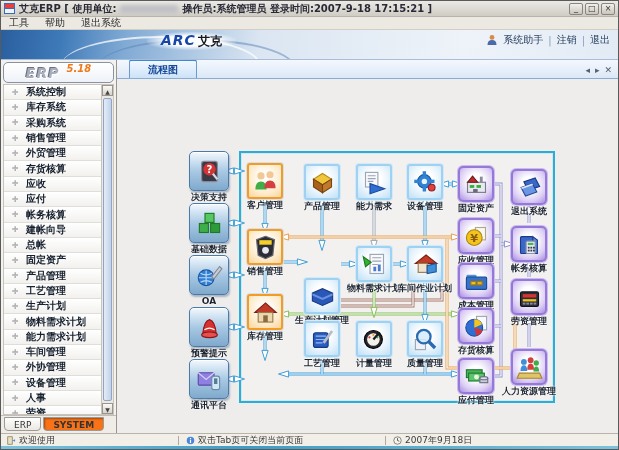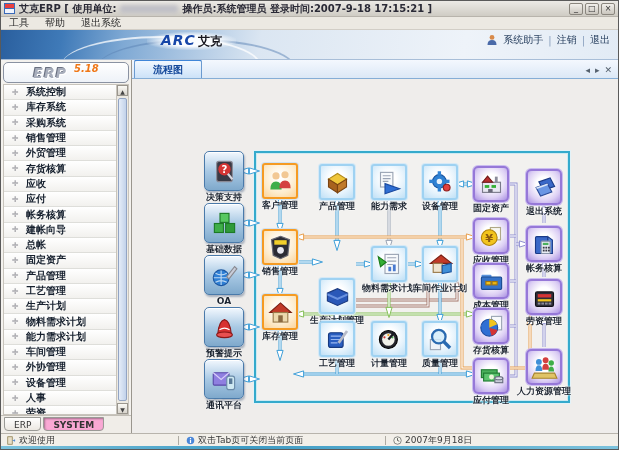--- a/index.html
+++ b/index.html
@@ -25,40 +25,40 @@
   .swoosh1 { left:60px; } .swoosh2 { left:95px; top:9px; border-color:rgba(90,130,180,.5); }
   .logo { position:absolute; left:146px; top:2px; display:flex; align-items:baseline; gap:2px; background:radial-gradient(ellipse at center,#fbfdff 40%,rgba(251,253,255,0) 75%); padding:0 14px; }
   .logo-arc { font-style:italic; font-weight:bold; font-size:14px; color:#1646a8; letter-spacing:1px; }
   .logo-cn { font-weight:bold; font-size:12px; color:#16161e; }
   .banner-links { position:absolute; right:8px; top:3px; display:flex; align-items:center; gap:5px; font-size:10px; color:#223a5a; }
   .banner-links .sep { color:#8aa0be; }
   .person-ico { width:12px; height:12px; }
 
   
   .bodyrow { flex:1; display:flex; min-height:0; }
-  .sidebar { width:131px; background:#f4f2ee; border-right:1px solid #9a968e; display:flex; flex-direction:column; }
+  .sidebar { width:116px; background:#f4f2ee; border-right:1px solid #9a968e; display:flex; flex-direction:column; }
   .erplogo { height:21px; margin:2px 2px 1px 2px; border:1px solid #8a92a2; border-radius:5px; background:linear-gradient(#ffffff,#eef2f8); display:flex; align-items:center; justify-content:center; }
   .erplogo .e1 { font-style:italic; font-weight:bold; font-size:14px; color:#a8aebc; letter-spacing:1px; text-shadow:1px 1px 0 #ffffff,-1px -1px 0 #6a7080; }
   .erplogo .e2 { font-style:italic; font-weight:bold; font-size:10px; color:#f07818; margin-left:7px; transform:translateY(-4px); }
   .navwrap { flex:1; position:relative; background:#fbfaf8; border:1px solid #c8c4bc; margin:0 2px; min-height:0; }
   .navlist { position:absolute; left:0; top:0; right:12px; bottom:0; overflow:hidden; }
   .navitem { height:15.3px; display:flex; align-items:center; border-bottom:1px solid #dededa; background:linear-gradient(#ffffff,#f2f1ee); }
   .navitem .plus { width:22px; text-align:center; font-size:8px; color:#8a8a92; }
   .navitem .nlab { font-size:10px; font-weight:bold; color:#16202e; }
   .sscroll { position:absolute; right:0; top:0; bottom:0; width:12px; background:#ece9e2; border-left:1px solid #c8c4bc; }
   .sbtn { height:11px; font-size:6px; line-height:11px; text-align:center; color:#444; background:linear-gradient(#fbfaf6,#d8d4cc); border:1px solid #9a968e; }
   .sthumb { position:absolute; left:1px; right:1px; top:13px; bottom:13px; background:linear-gradient(90deg,#e4ecf8,#c2d2ea); border:1px solid #92a4c4; border-radius:2px; }
   .sbtn.dn { position:absolute; bottom:0; left:0; right:0; }
   .sidetabs { height:18px; display:flex; align-items:stretch; padding:1px 2px 2px 3px; background:#f0ede8; border-top:1px solid #c2beb6; gap:2px; }
   .stab { font-size:9px; padding:2px 9px 0 9px; border:1px solid #9a9a96; border-radius:0 0 4px 4px; background:linear-gradient(#ffffff,#ece8e2); color:#333; }
-  .stab.pressed { background:#f9a8d4; font-weight:bold; box-shadow:inset 1px 1px 2px rgba(0,0,0,.35); }
+  .stab.pressed { background:#f97316; font-weight:bold; box-shadow:inset 1px 1px 2px rgba(0,0,0,.35); }
 
   .main { flex:1; display:flex; flex-direction:column; min-width:0; }
   .tabstrip { height:19px; background:linear-gradient(#f4f8fe,#dce8f6); border-bottom:1px solid #86aed6; display:flex; align-items:flex-end; }
-  .tab { margin-left:2px; padding:2px 18px 1px 18px; font-size:10px; font-weight:bold; color:#14489a; background:linear-gradient(#f2f8ff,#cce2f8); border:1px solid #6a9ad0; border-bottom:none; border-top:2px solid #3f86d8; border-radius:3px 3px 0 0; }
+  .tab { margin-left:12px; padding:2px 18px 1px 18px; font-size:10px; font-weight:bold; color:#14489a; background:linear-gradient(#f2f8ff,#cce2f8); border:1px solid #6a9ad0; border-bottom:none; border-top:2px solid #3f86d8; border-radius:3px 3px 0 0; }
   .tabnav { margin-left:auto; margin-right:6px; margin-bottom:3px; font-size:9px; color:#55616e; display:flex; gap:5px; }
 
   .content { flex:1; position:relative; background:#efedeb; overflow:hidden; }
   .dbox { position:absolute; left:122px; top:72px; width:316px; height:252px; border:2px solid #35aacc; box-shadow:inset 0 0 0 1px #cdeaf2, 0 0 0 1px #e2f2f8; background:#f2f1ef; }
   #edges { position:absolute; left:0; top:0; }
 
   .node { position:absolute; width:70px; display:flex; flex-direction:column; align-items:center; z-index:3; }
   .tile { display:flex; align-items:center; justify-content:center; background:#fff; }
   .tile svg { width:27px; height:27px; }
   .panel .tile { width:40px; height:40px; background:linear-gradient(180deg,#f2f8fe,#a9c9e4 50%,#7fa9cc); border:1px solid #4a7aaa; border-radius:5px; box-shadow:inset 0 1px 0 #fff, 1px 2px 2px rgba(40,70,110,.35); }

